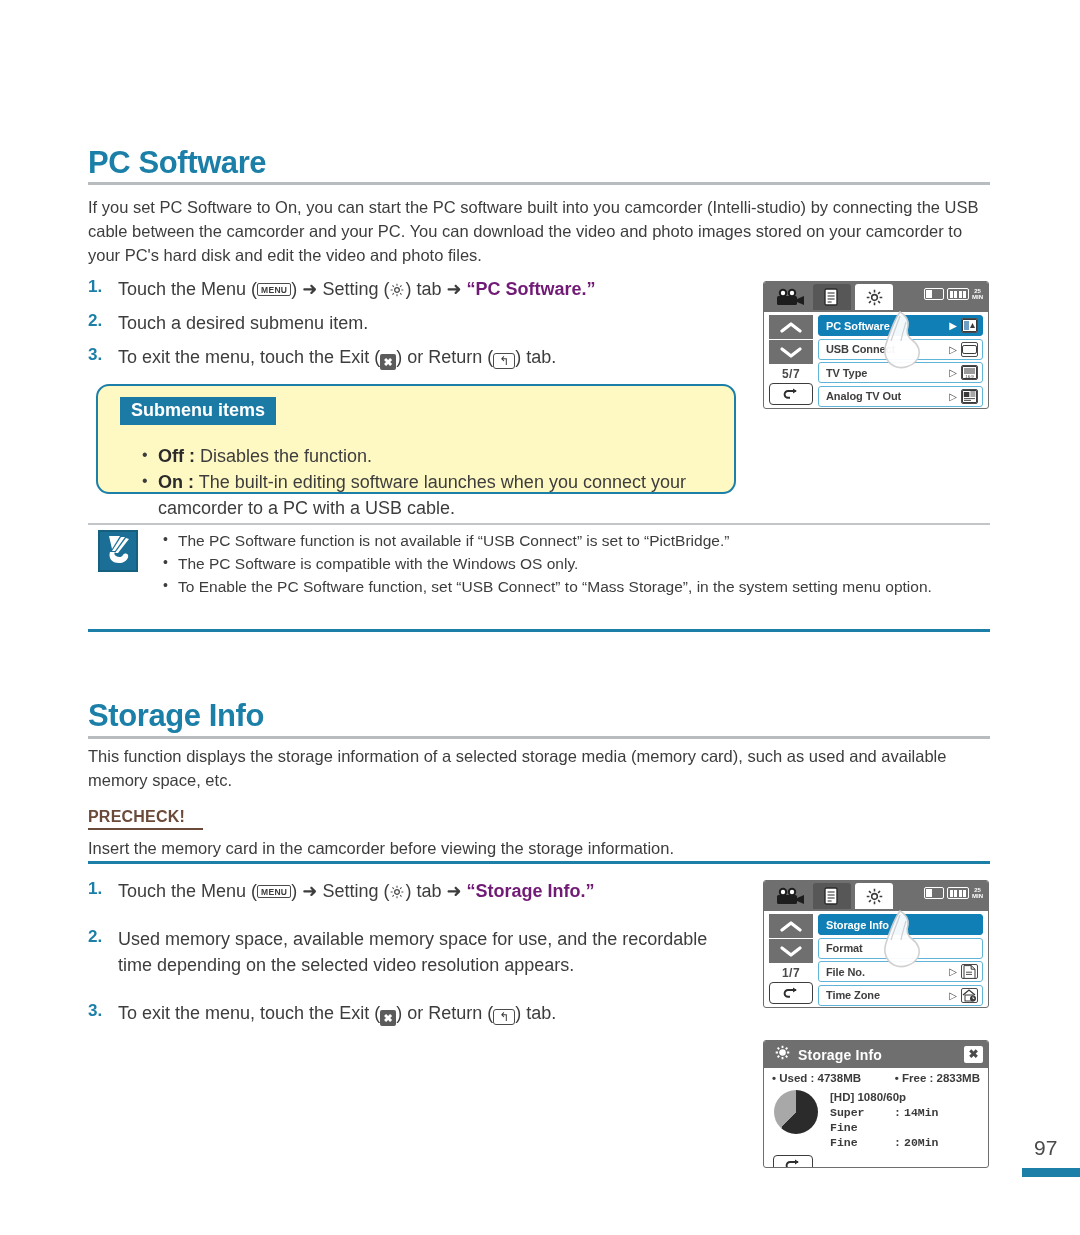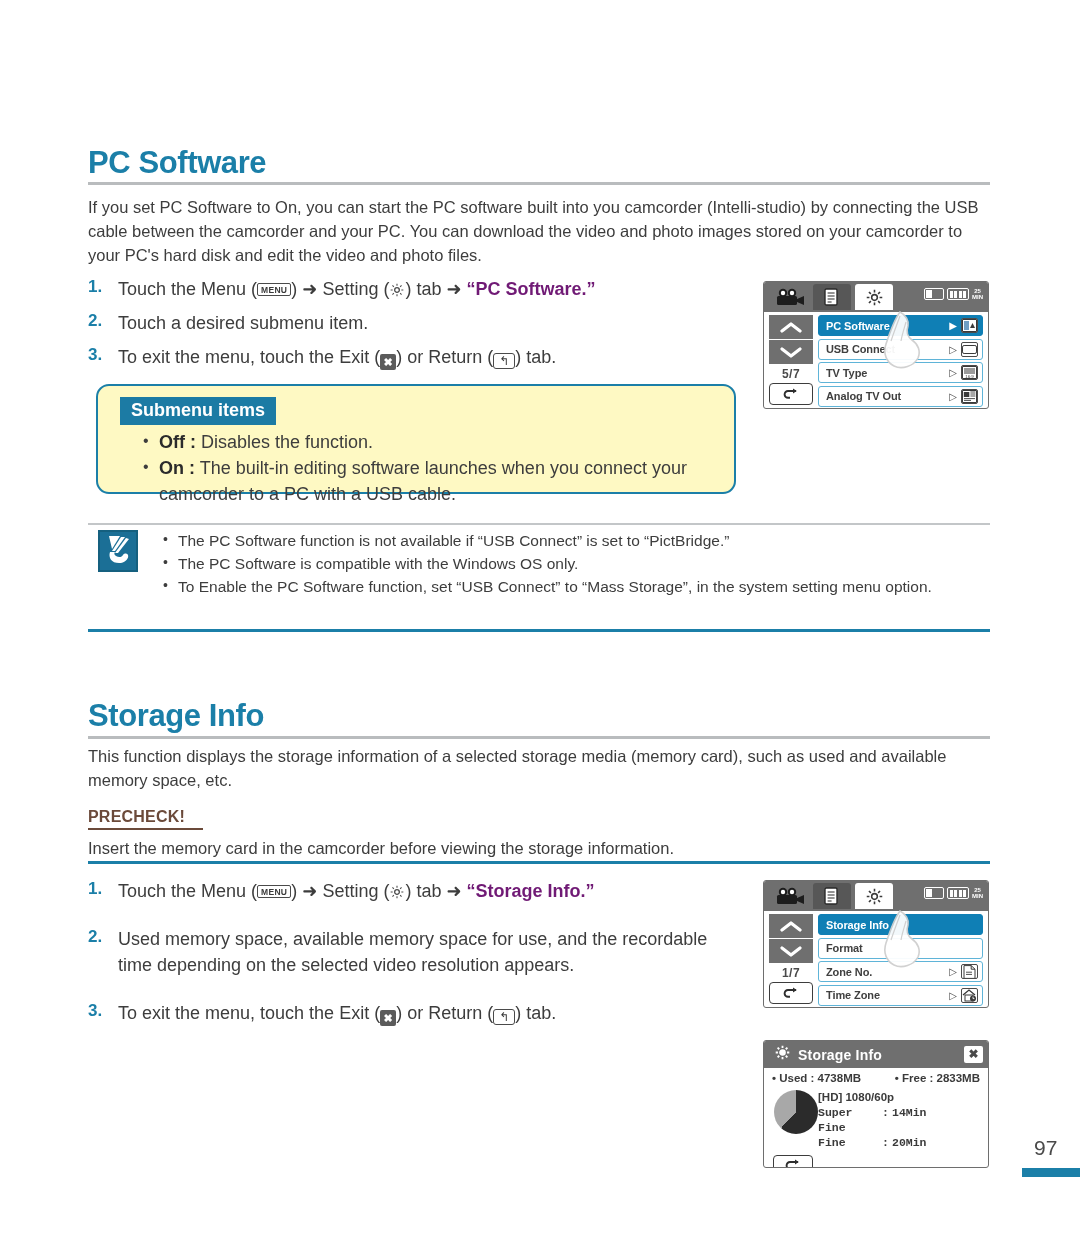--- a/index.html
+++ b/index.html
@@ -77,21 +77,21 @@
     border-radius:13px;
     background:#fef9c3;
   }
   .submenu-badge {
     display:inline-block;
     background:#1c7ba4; color:#fff;
     font-size:18px; font-weight:bold;
     padding:3px 11px 4px 11px;
     margin:11px 0 4px 22px;
   }
-  .submenu-list { margin:0; padding:0 18px 10px 45px; list-style:none; }
+  .submenu-list { margin:14px; padding:0 18px 10px 30px; list-style:none; }
   .submenu-list li {
     font-size:18px; line-height:26px; color:#3d3d3d;
     position:relative; padding-left:16px;
   }
   .submenu-list li:before{
     content:"•"; position:absolute; left:0; top:-1px; color:#3d3d3d; font-size:16px;
   }
   .submenu-list b { color:#2b2b2b; }
 
   
@@ -206,21 +206,21 @@
   .dlg-title { color:#fff; font-size:14px; font-weight:bold; flex:1; letter-spacing:.2px; }
   .dlg-x {
     width:19px; height:17px; background:#fff; color:#4a4a4a;
     font-size:12px; font-weight:bold; text-align:center; line-height:17px; border-radius:2px;
   }
   .dlg-row {
     display:flex; font-size:11.5px; color:#3b3b3b; font-weight:bold;
     padding:4px 8px 0 8px;
   }
   .dlg-row span:first-child { flex:1; }
-  .dlg-mid { display:flex; padding:6px 8px 0 10px; gap:0; align-items:flex-start; }
+  .dlg-mid { display:flex; padding:6px 8px 0 10px; gap:12px; align-items:flex-start; }
   .pie { width:44px; height:44px; border-radius:50%; flex:none; }
   .dlg-specs { font-size:11.5px; line-height:15px; color:#3b3b3b; font-weight:bold; }
   .dlg-specs .sp { display:flex;font-family:Liberation Mono, monospace; }
   .dlg-specs .sp .k { width:64px; }
   .dlg-specs .sp .c { width:10px; }
   .dlg-ret {
     width:40px; height:20px; border:1.7px solid #3d3d3d; border-radius:4px;
     display:flex; align-items:center; justify-content:center; margin:5px 0 0 9px; background:#fff;
   }
 
@@ -488,21 +488,21 @@
         </div>
       </div>
       <div class="lcd-right" style="position:relative;">
         <div class="mrow sel">
           <span class="mrow-label">Storage Info</span>
         </div>
         <div class="mrow">
           <span class="mrow-label">Format</span>
         </div>
         <div class="mrow">
-          <span class="mrow-label">Zone No.</span>
+          <span class="mrow-label">File No.</span>
           <span class="mrow-arrow">▷</span>
           <span class="mrow-ico">
             <svg width="13" height="14" viewBox="0 0 13 14">
                 <path d="M1 0.6h7.2L12 4.2V13.4H1Z" fill="#fff" stroke="#3a3a3a" stroke-width="1"></path>
                 <path d="M8.2 0.6V4.2H12" fill="none" stroke="#3a3a3a" stroke-width="1"></path>
                 <path d="M3 7.2h6M3 9.4h6" stroke="#3a3a3a" stroke-width="0.9"></path>
               </svg>
           </span>
         </div>
         <div class="mrow">

